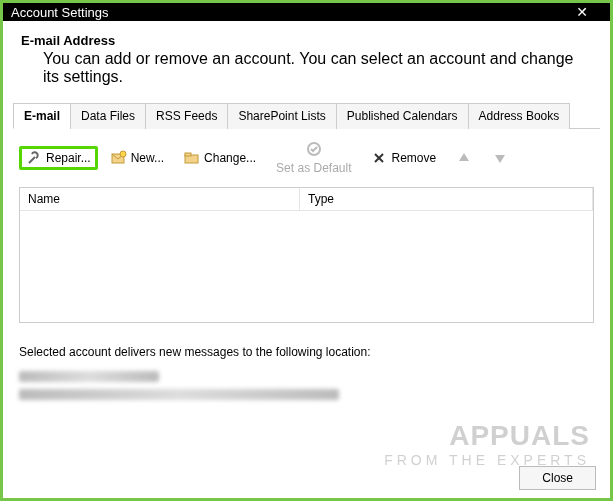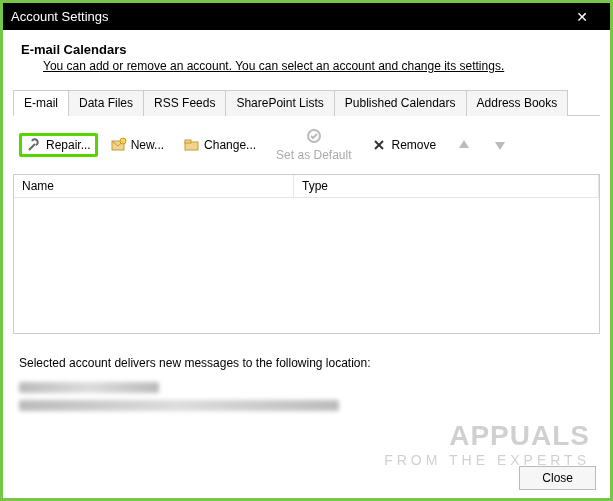--- a/index.html
+++ b/index.html
@@ -9,54 +9,54 @@
       background: #fff;
       width: 613px;
       height: 501px;
       overflow: hidden;
       border: 3px solid #76c749;
       position: relative;
     }
     .titlebar {
       background: #000;
       color: #fff;
-      height: 27px;
+      height: 18px;
       display: flex;
       align-items: center;
       padding: 0 8px;
       justify-content: space-between;
     }
     .titlebar span { font-size: 13px; }
     .close-x { width: 40px; text-align: center; font-size: 14px; cursor: pointer; }
     .header-area {
       padding: 12px 18px 10px 18px;
     }
     .header-area .htitle { font-weight: bold; font-size: 13px; margin-bottom: 2px; }
-    .header-area .hdesc { font-size: 12px; padding-left: 22px; text-decoration: underline; }
+    .header-area .hdesc { font-size: 16px; padding-left: 22px; }
     .tab-container { margin: 6px 10px 0 10px; }
     .tabs {
       display: flex;
       border-bottom: 1px solid #ccc;
       font-size: 12px;
     }
     .tab {
       padding: 5px 10px;
       border: 1px solid #ccc;
       border-bottom: none;
       margin-right: -1px;
       background: #f5f5f5;
       cursor: pointer;
       white-space: nowrap;
       position: relative;
       top: 1px;
     }
     .tab.active {
       background: #fff;
       border-bottom: 1px solid #fff;
-      font-weight: normal;
+      font-weight: bold;
     }
     .toolbar {
       display: flex;
       align-items: center;
       gap: 6px;
       padding: 8px 6px;
       font-size: 12px;
     }
     .tbtn {
       display: inline-flex;
@@ -65,22 +65,22 @@
       padding: 3px 6px;
       cursor: pointer;
       border: 1px solid transparent;
     }
     .tbtn.highlight { border: 3px solid #56d600; border-radius: 2px; padding: 1px 4px; }
     .tbtn.disabled { color: #aaa; flex-direction: column; }
     .icon { width: 16px; height: 16px; display: inline-flex; align-items: center; justify-content: center; }
     .dimicon { color: #aaa; }
     .list-area {
       border: 1px solid #ccc;
-      margin: 0 0;
-      height: 160px;
+      margin: 0 6px;
+      height: 136px;
       overflow: hidden;
     }
     .list-header {
       display: flex;
       background: #fff;
       border-bottom: 1px solid #e5e5e5;
     }
     .list-header .col {
       padding: 4px 8px;
       border-right: 1px solid #e5e5e5;
@@ -141,21 +141,21 @@
   </style>
 </head>
 <body>
 
 <div class="titlebar">
   <span>Account Settings</span>
   <div class="close-x">✕</div>
 </div>
 
 <div class="header-area">
-  <div class="htitle">E-mail Calendars</div>
+  <div class="htitle">E-mail Address</div>
   <div class="hdesc">You can add or remove an account. You can select an account and change its settings.</div>
 </div>
 
 <div class="tab-container">
   <div class="tabs">
     <div class="tab active">E-mail</div>
     <div class="tab">Data Files</div>
     <div class="tab">RSS Feeds</div>
     <div class="tab">SharePoint Lists</div>
     <div class="tab">Published Calendars</div>

